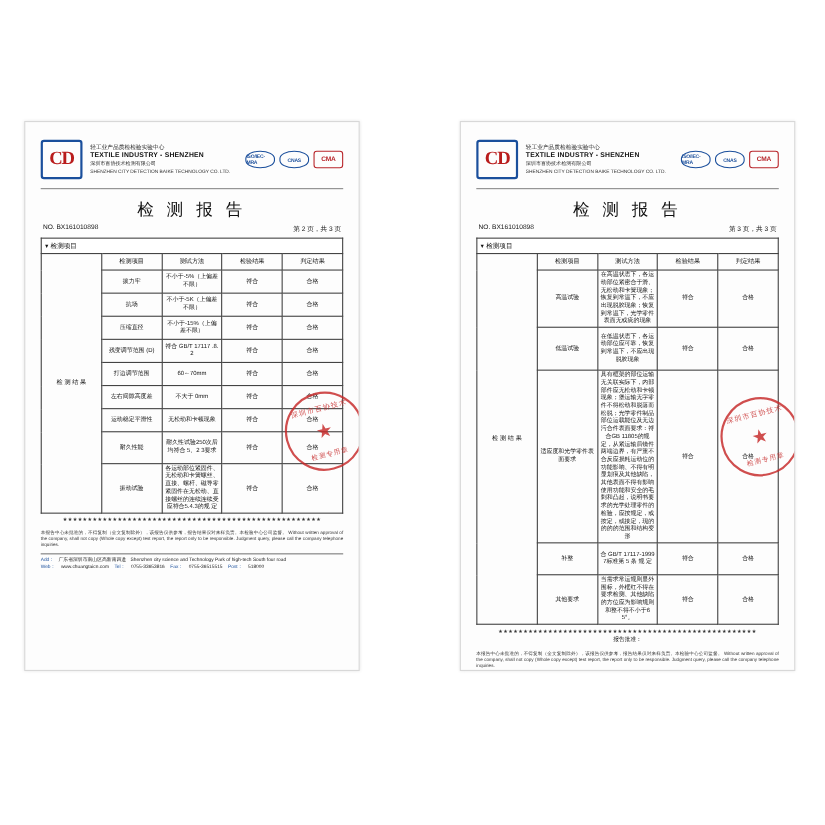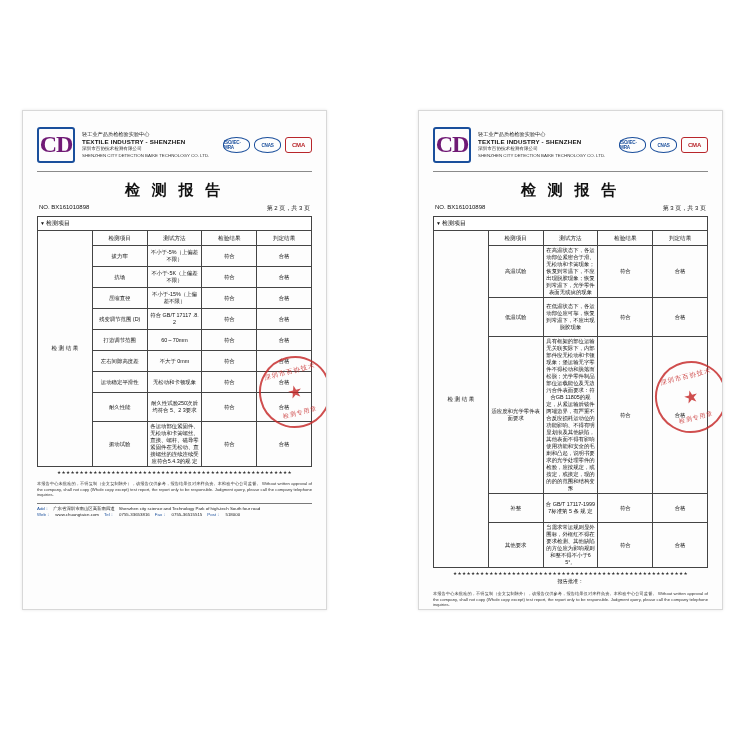--- a/index.html
+++ b/index.html
@@ -47,23 +47,23 @@
     position: relative;
     height: 48px;
     display: flex;
     align-items: center;
   }
   .logo-cd {
     width: 34px;
     height: 32px;
     border: 2px solid #1a4f9c;
     border-radius: 3px;
-    color: #701a75;
+    color: #b91c1c;
     font-weight: bold;
-    font-size: 24px;
+    font-size: 17px;
     line-height: 30px;
     text-align: center;
     letter-spacing: -1px;
     font-family: "Liberation Serif", serif;
     flex: 0 0 auto;
   }
   .org-block {
     margin-left: 7px;
     flex: 1 1 auto;
     min-width: 0;
@@ -123,21 +123,21 @@
     height: 1px;
     background: #8a8a8a;
     margin-top: 2px;
   }
 
   
   .doc-title {
     text-align: center;
     font-family: "Liberation Serif", serif;
     font-size: 15px;
-    font-weight: bold;
+    font-weight: normal;
     letter-spacing: 4px;
     color: #111;
     margin: 9px 0 4px 0;
   }
   .meta-row {
     display: flex;
     justify-content: space-between;
     font-size: 6px;
     color: #111;
     padding: 0 2px 3px 2px;

